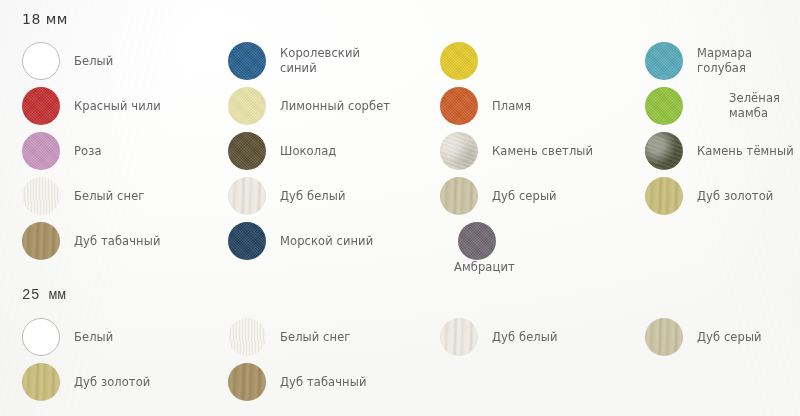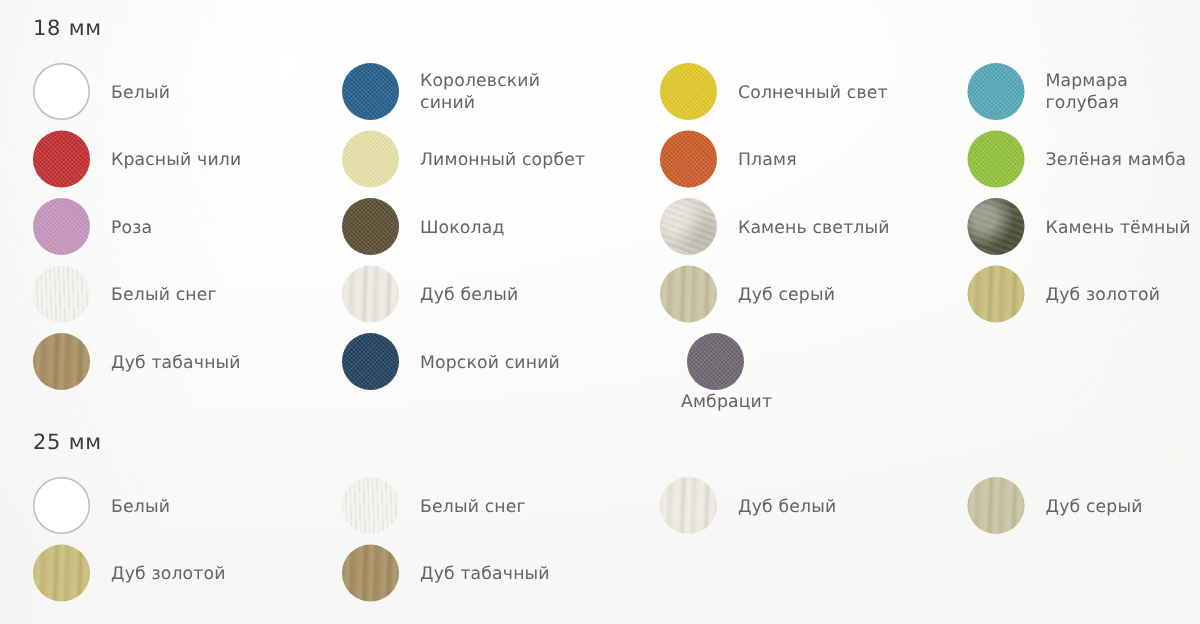--- a/index.html
+++ b/index.html
@@ -50,21 +50,21 @@
   .section-title {
     position: absolute;
     font-size: 14px;
     letter-spacing: 0.5px;
     color: #3a3a3a;
     font-family: "DejaVu Sans", "Liberation Sans", sans-serif;
     white-space: nowrap;
     text-align: center;
   }
   #title-18 { left: 22px; top: 11px; }
-  #title-25 { left: 22px; top: 287px; }
+  #title-25 { left: 22px; top: 287px; font-family: Liberation Mono, monospace; }
 
   
   .grid {
     position: absolute;
     left: 0;
     top: 0;
     width: 800px;
     height: 416px;
     pointer-events: none;
   }
@@ -147,39 +147,38 @@
         <div class="dot outline" style="background: rgb(255, 255, 255);"></div>
         <div class="label">Белый</div>
       </div>
       <div class="swatch-item" style="left: 228px; top: 42px;">
         <div class="dot " style="background: rgb(37, 94, 140);"></div>
         <div class="label">Королевский
 синий</div>
       </div>
       <div class="swatch-item" style="left: 440px; top: 42px;">
         <div class="dot " style="background: rgb(227, 201, 42);"></div>
-        <div class="label">Солнечный свет</div>
       </div>
       <div class="swatch-item" style="left: 645px; top: 42px;">
         <div class="dot " style="background: rgb(86, 168, 184);"></div>
         <div class="label">Мармара голубая</div>
       </div>
       <div class="swatch-item" style="left: 22px; top: 87px;">
         <div class="dot " style="background: rgb(194, 47, 48);"></div>
         <div class="label">Красный чили</div>
       </div>
       <div class="swatch-item" style="left: 228px; top: 87px;">
         <div class="dot " style="background: rgb(232, 226, 168);"></div>
         <div class="label">Лимонный сорбет</div>
       </div>
       <div class="swatch-item" style="left: 440px; top: 87px;">
         <div class="dot " style="background: rgb(204, 92, 40);"></div>
         <div class="label">Пламя</div>
       </div>
-      <div class="swatch-item" style="left: 645px; top: 87px;">
+      <div class="swatch-item" style="left: 645px; top: 87px; gap: 32px;">
         <div class="dot " style="background: rgb(145, 194, 59);"></div>
         <div class="label">Зелёная мамба</div>
       </div>
       <div class="swatch-item" style="left: 22px; top: 132px;">
         <div class="dot " style="background: rgb(199, 149, 189);"></div>
         <div class="label">Роза</div>
       </div>
       <div class="swatch-item" style="left: 228px; top: 132px;">
         <div class="dot " style="background: rgb(91, 79, 52);"></div>
         <div class="label">Шоколад</div>

